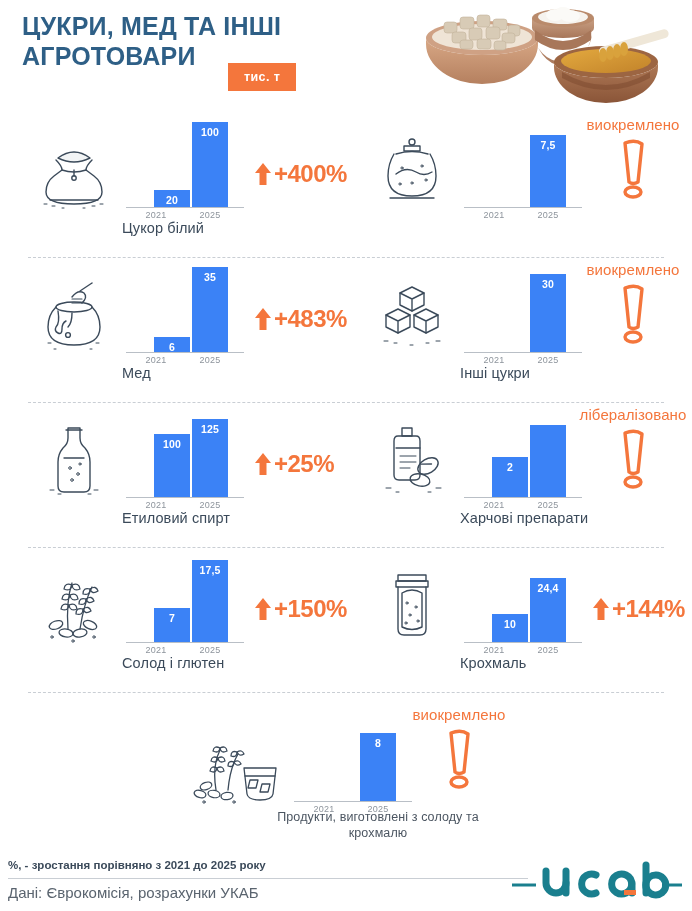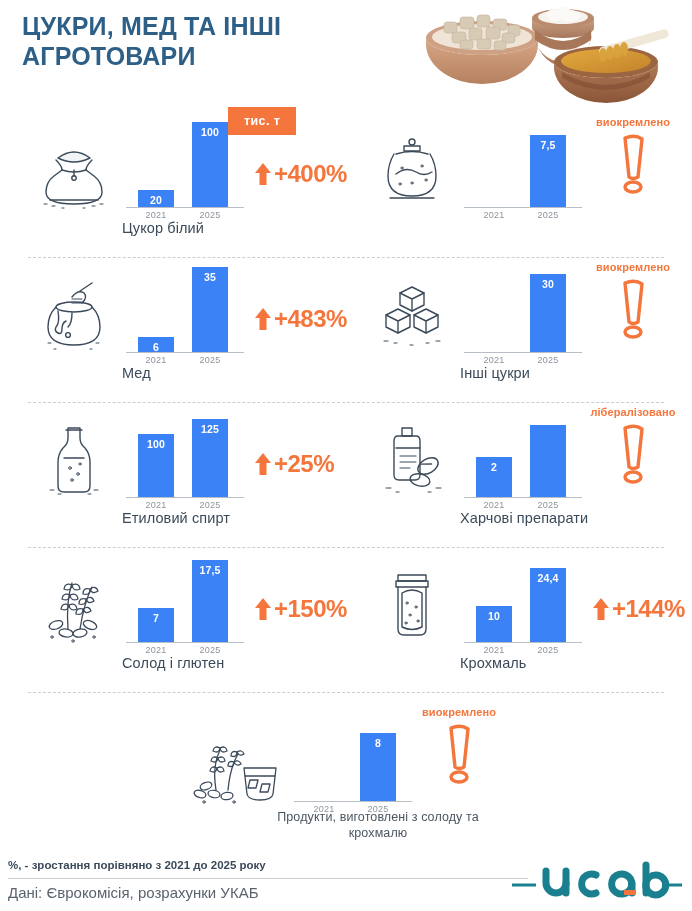--- a/index.html
+++ b/index.html
@@ -15,21 +15,21 @@
   .header{position:relative;height:112px;}
   .title{
     position:absolute;left:22px;top:12px;
     font-size:25px;font-weight:bold;line-height:1.18;
     color:#2e5f86;letter-spacing:.2px;max-width:400px;
   }
   .unit-badge{
     position:absolute;left:228px;top:63px;
     background:#f4763c;color:#ffffff;
     font-size:12.5px;font-weight:bold;
-    padding:7px 16px;letter-spacing:.4px;margin-top:44px;
+    padding:7px 16px;letter-spacing:.4px;
   }
   .hero-photo{
     position:absolute;right:0;top:0;width:282px;height:112px;
     overflow:hidden;
   }
   .hero-photo svg{display:block;}
 
   
   .rows{position:absolute;top:112px;left:0;width:692px;}
   .row{position:relative;height:145px;}
@@ -48,21 +48,21 @@
   .icon-box svg{display:block;}
 
   
   .chart{position:absolute;left:104px;top:8px;width:120px;height:88px;}
   .axis{
     position:absolute;left:0;bottom:0;width:118px;height:1px;background:#b9bfc6;
   }
   .bar{
     position:absolute;bottom:1px;width:36px;background:#3b82f6;
   }
-  .bar.b2021{left:12px;}
+  .bar.b2021{left:28px;}
   .bar.b2025{left:66px;}
   .bar-val{
     position:absolute;top:4px;left:0;width:36px;text-align:center;
     color:#ffffff;font-size:10.5px;font-weight:bold;letter-spacing:.2px;
   }
   .ticks{position:absolute;left:0;top:90px;width:118px;height:12px;}
   .tick{
     position:absolute;width:44px;text-align:center;
     font-size:9px;color:#8d949c;letter-spacing:.3px;
   }
@@ -75,21 +75,21 @@
     display:flex;align-items:center;gap:2px;
     color:#f4763c;font-size:24px;font-weight:bold;letter-spacing:-.5px;
     white-space:nowrap;
   }
   .growth .arrow{display:inline-block;width:18px;height:24px;}
   .status{
     position:absolute;left:218px;top:4px;width:110px;
     text-align:center;
   }
   .status-label{
-    color:#f4763c;font-size:11px;font-weight:bold;letter-spacing:.1px;
+    color:#f4763c;font-size:15px;font-weight:normal;letter-spacing:.1px;
   }
   .status-mark{margin-top:4px;}
   .status-mark svg{display:block;margin:0 auto;}
 
   .caption{
     position:absolute;left:100px;top:108px;width:230px;
     font-size:14.5px;color:#3b4a5a;letter-spacing:.1px;
   }
   .caption.small{
     font-size:10.5px;line-height:1.25;color:#4b5561;top:104px;width:170px;
@@ -551,24 +551,24 @@
                 <circle cx="41" cy="40" r="1.1"></circle>
                 <circle cx="50" cy="44" r="1.1"></circle>
                 <circle cx="44" cy="52" r="1.1"></circle>
                 <circle cx="52" cy="58" r="1.1"></circle>
                 <circle cx="40" cy="60" r="1.1"></circle>
               </g>
           </svg>
         </div>
         <div class="chart">
           <div class="axis"></div>
-          <div class="bar b2021" style="height:36px">
+          <div class="bar b2021" style="height:28px">
             <div class="bar-val">10</div>
           </div>
-          <div class="bar b2025" style="height:74px">
+          <div class="bar b2025" style="height:64px">
             <div class="bar-val">24,4</div>
           </div>
           <div class="ticks">
             <div class="tick t2021">2021</div>
             <div class="tick t2025">2025</div>
           </div>
         </div>
         <div class="growth">
           <span class="arrow">
             <svg width="18" height="24" viewBox="0 0 18 24">

